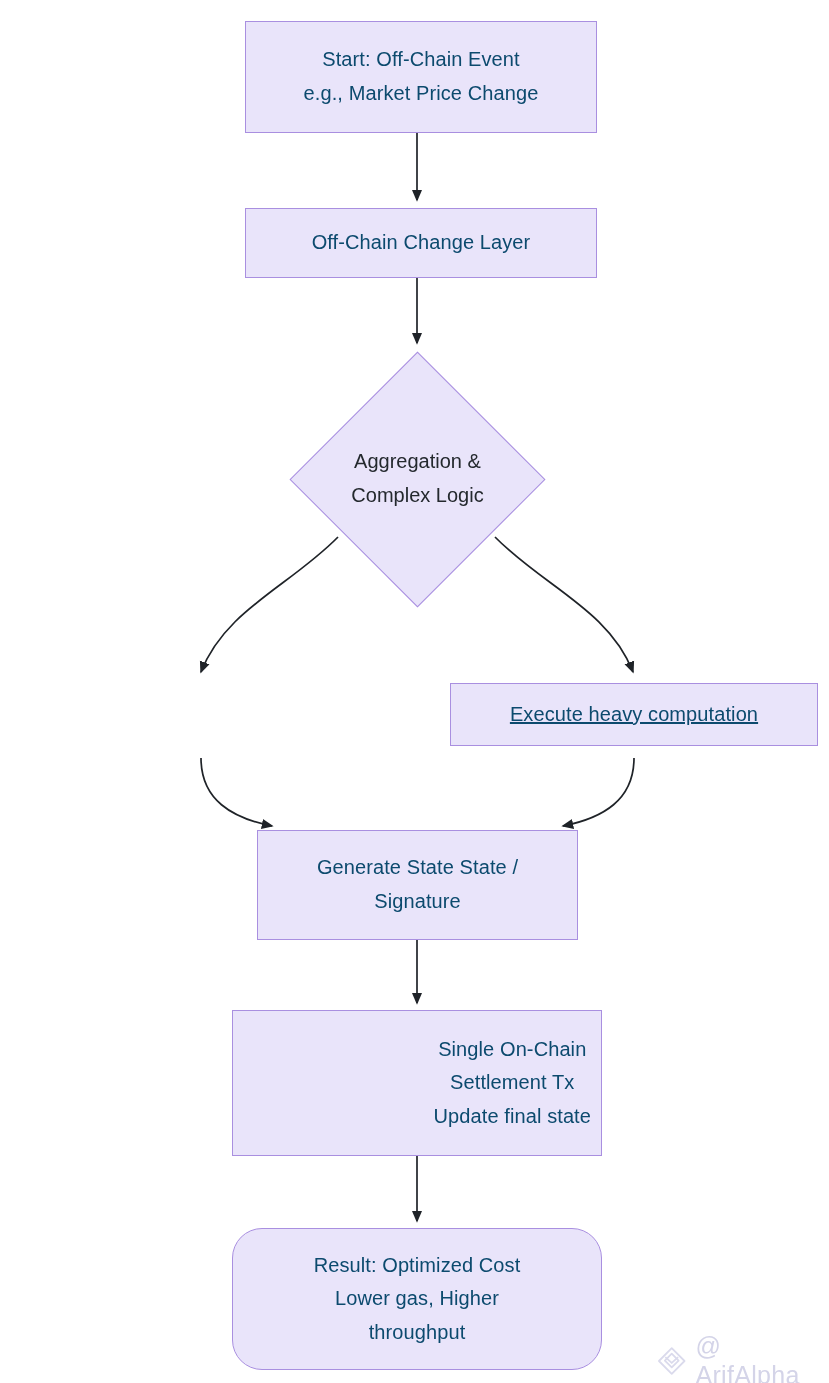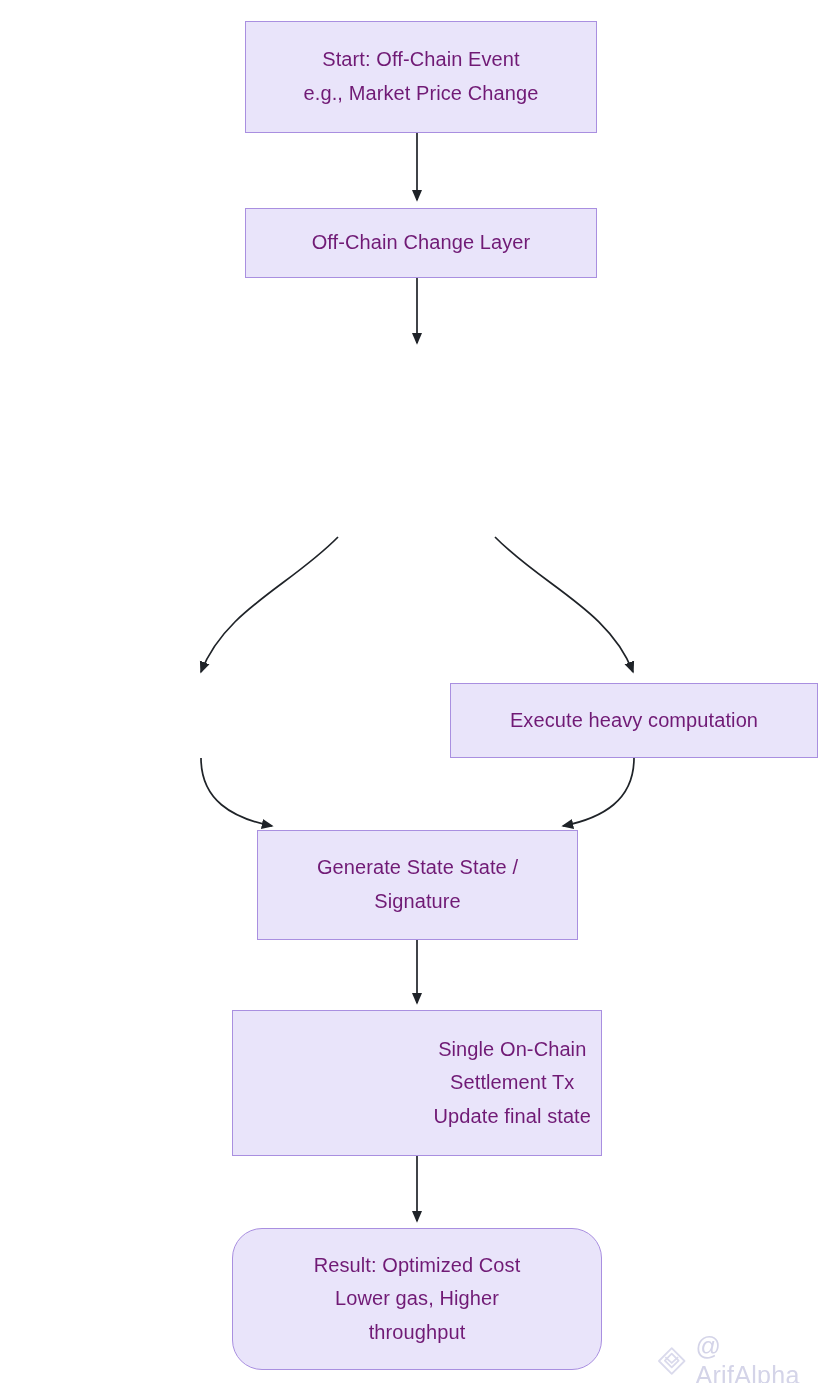--- a/index.html
+++ b/index.html
@@ -28,21 +28,21 @@
   }
   .node {
     position: absolute;
     box-sizing: border-box;
     background: #e9e4fa;
     border: 1.6px solid #a98fe0;
     display: flex;
     align-items: center;
     justify-content: center;
     text-align: center;
-    color: #701a75;
+    color: #0c4a6e;
     font-size: 20px;
     line-height: 1.68;
     letter-spacing: 0.1px;
     z-index: 2;
   }
   .node .label {
     display: block;
     white-space: pre-line;
     padding: 0 10px;
   }
@@ -139,23 +139,28 @@
 
   <div class="node" style="left:245px; top:21px; width:352px; height:112px;">
     <span class="label">Start: Off-Chain Event
 e.g., Market Price Change</span>
   </div>
 
   <div class="node" style="left:245px; top:208px; width:352px; height:70px;">
     <span class="label">Off-Chain Change Layer</span>
   </div>
 
+  <div class="decision" style="left:289px; top:350px; width:257px; height:258px;">
+    <div class="dia-shape"></div>
+    <span class="label">Aggregation &amp;
+Complex Logic</span>
+  </div>
 
 
-  <div class="node" style="left:450px; top:683px; width:368px; height:75px;">
+  <div class="node" style="left:450px; top:683px; width:368px; height:63px;text-decoration:underline;">
     <span class="label">Execute heavy computation</span>
   </div>
 
   <div class="node" style="left:257px; top:830px; width:321px; height:110px;">
     <span class="label">Generate State State /
 Signature</span>
   </div>
 
   <div class="node" style="left:232px; top:1010px; width:370px; height:146px;justify-content:flex-end;">
     <span class="label">Single On-Chain

